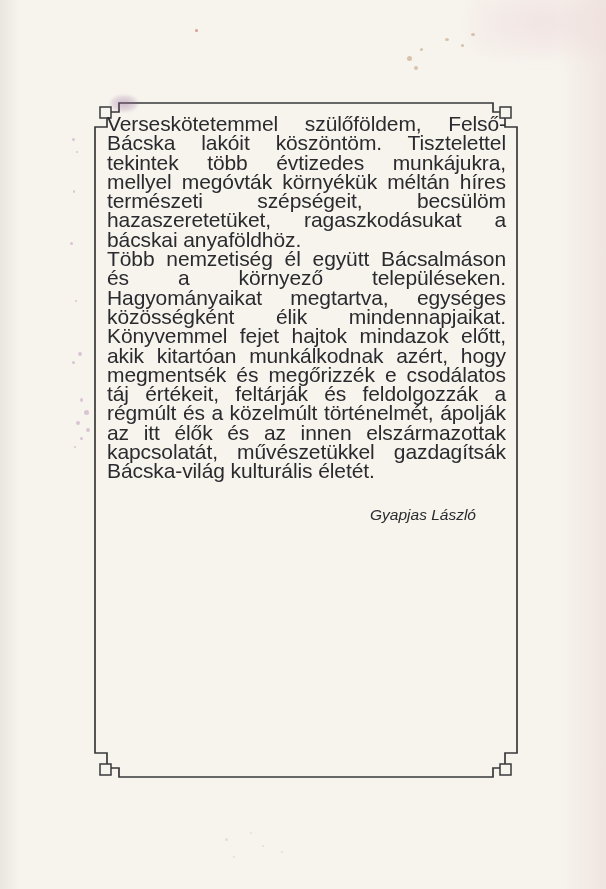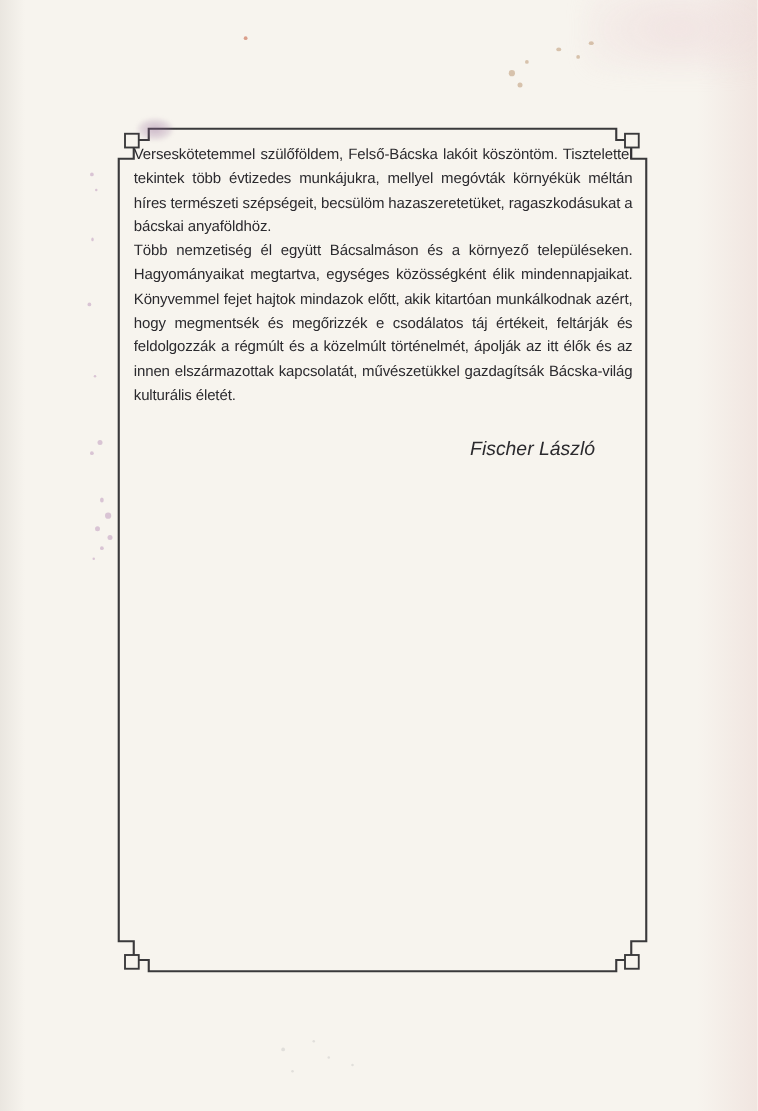--- a/index.html
+++ b/index.html
@@ -32,21 +32,21 @@
   .frame .frame-line { fill: none; stroke: var(--frame, #3a393b); stroke-width: 1.7; }
   .frame .corner-square { fill: var(--paper, #f7f4ee); stroke: var(--frame, #3a393b); stroke-width: 1.5; }
 
   
   .text-area {
     position: absolute; left: 107px; top: 114px; width: 399px;
     color: var(--ink, #2b2a2e);
   }
   .text-area p {
     margin: 0;
-    font-size: 12px;
+    font-size: 21px;
     line-height: 19.3px;
     letter-spacing: -0.1px;
     text-align: justify;
   }
   .para-block { margin: 0 0 24px 0; }
   .para-block:last-of-type { margin-bottom: 0; }
   .signature {
     margin-top: 9px;
     padding-right: 30px;
     text-align: right;
@@ -86,21 +86,21 @@
 
 <div class="text-area">
   <div class="para-block">
     <p>Verseskötetemmel szülőföldem, Felső-Bácska lakóit köszöntöm. Tisztelettel tekintek több évtizedes munkájukra, mellyel megóvták környékük méltán híres természeti szépségeit, becsülöm hazaszeretetüket, ragaszkodásukat a bácskai anyaföldhöz.</p>
     <p>Több nemzetiség él együtt Bácsalmáson és a környező településeken. Hagyományaikat megtartva, egységes közösségként élik mindennapjaikat. Könyvemmel fejet hajtok mindazok előtt, akik kitartóan munkálkodnak azért, hogy megmentsék és megőrizzék e csodálatos táj értékeit, feltárják és feldolgozzák a régmúlt és a közelmúlt történelmét, ápolják az itt élők és az innen elszármazottak kapcsolatát, művészetükkel gazdagítsák Bácska-világ kulturális életét.</p>
   </div>
   <div class="para-block">
   </div>
   <div class="para-block">
   </div>
-  <div class="signature">Fischer László</div>
+  <div class="signature">Gyapjas László</div>
 </div>
 
 <div>
   <div class="smudge"></div>
   <div class="stain sp" style="left:72px;top:138px;width:3px;height:3px"></div>
   <div class="stain sp" style="left:76px;top:151px;width:2px;height:2px"></div>
   <div class="stain sp" style="left:73px;top:190px;width:2px;height:3px"></div>
   <div class="stain sp" style="left:70px;top:242px;width:3px;height:3px"></div>
   <div class="stain sp" style="left:75px;top:300px;width:2px;height:2px"></div>
   <div class="stain sp" style="left:78px;top:352px;width:4px;height:4px"></div>

